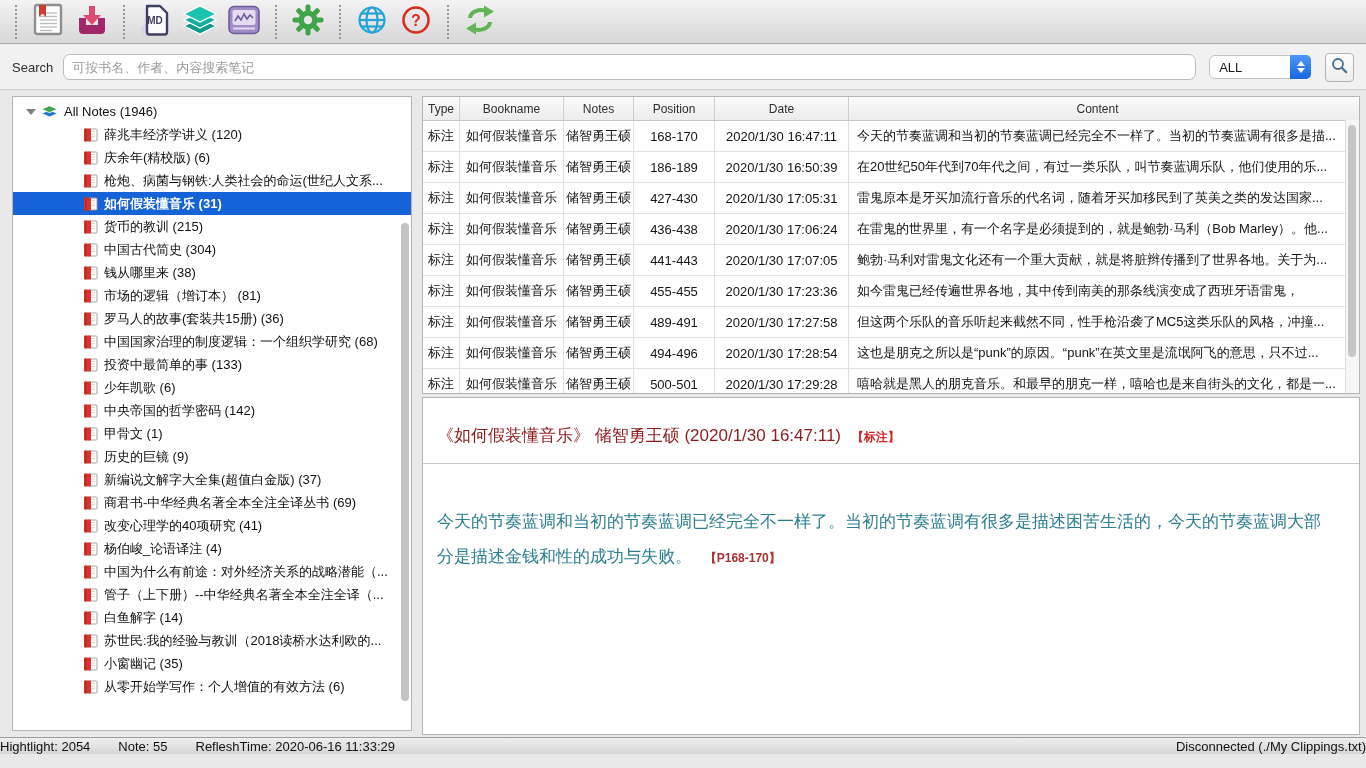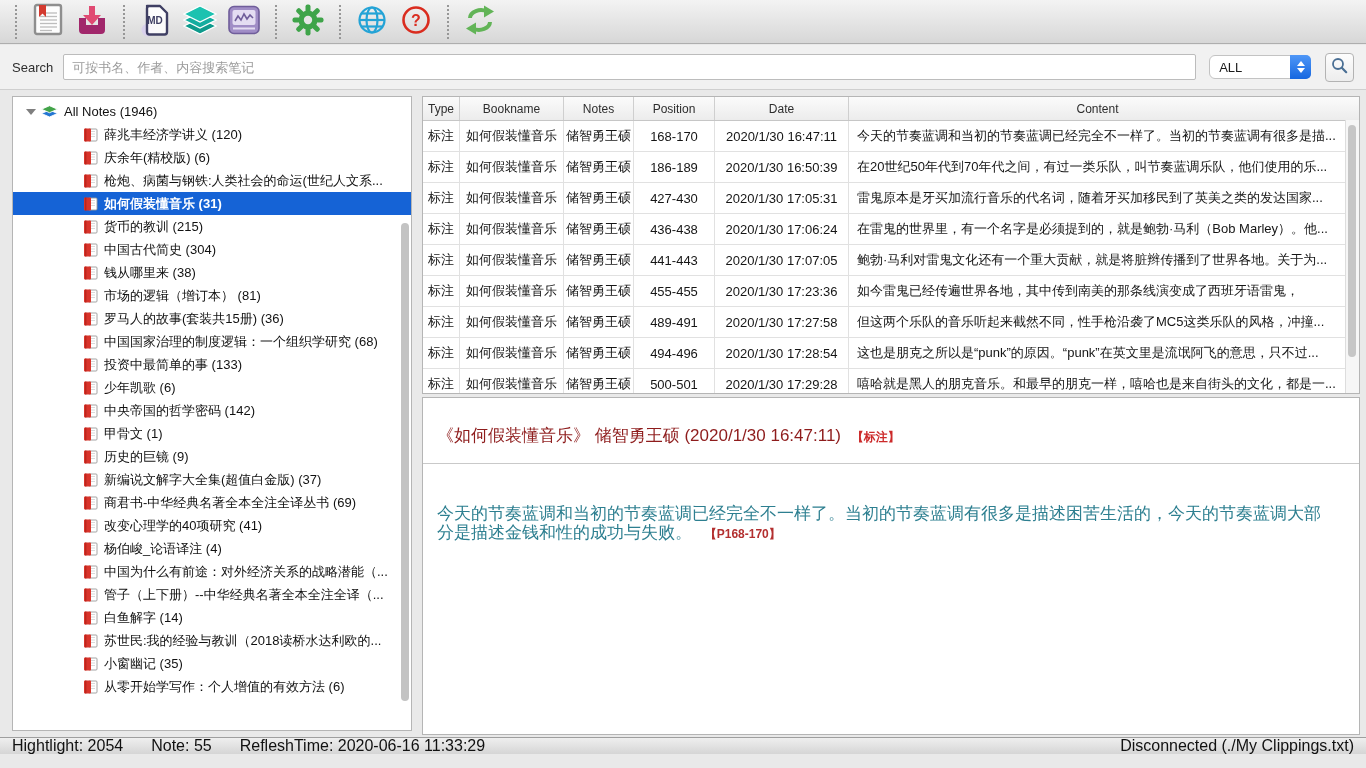--- a/index.html
+++ b/index.html
@@ -9,21 +9,21 @@
   
   .toolbar{position:absolute;left:0;top:0;width:100%;height:44px;box-sizing:border-box;
            background:linear-gradient(#f3f3f3,#d7d7d7);border-bottom:1px solid #aeaeae;
            display:flex;align-items:center;padding-left:6px;}
   .tsep{width:0;height:34px;border-left:2px dotted #979797;margin:0 9px;}
   .tbtn{width:40px;height:40px;display:flex;align-items:center;justify-content:center;margin:0 2px;}
   
   .searchbar{position:absolute;left:0;top:45px;width:100%;height:45px;box-sizing:border-box;
              background:#f1f1f1;border-bottom:1px solid #cfcfcf;display:flex;align-items:center;}
   .searchbar label{margin-left:12px;font-size:13px;color:#2e2e2e;}
-  .search-input{margin-left:10px;width:1115px;height:24px;border:1px solid #bcbcbc;border-radius:2px;
+  .search-input{margin-left:10px;width:1115px;height:24px;border:1px solid #bcbcbc;border-radius:7px;
                 padding:0 8px;font-size:13px;background:#fff;outline:none;
                 font-family:"Liberation Sans","DejaVu Sans",sans-serif;}
   .search-input::placeholder{color:#9b9b9b;}
   .filter-select{margin-left:13px;width:102px;height:24px;background:#fff;border:1px solid #c3c3c3;
                  border-radius:6px;position:relative;display:flex;align-items:center;
                  font-size:13px;color:#1a1a1a;box-sizing:border-box;cursor:default;}
   .filter-select .val{margin-left:9px;}
   .stepper{position:absolute;right:-1px;top:-1px;width:21px;height:24px;border-radius:0 5px 5px 0;
            background:linear-gradient(#4f97f7,#1667e0);display:flex;flex-direction:column;
            align-items:center;justify-content:center;gap:2px;}
@@ -73,26 +73,26 @@
   .c-content{flex:1;min-width:0;}
   .trow .c-content{justify-content:flex-start;padding:0 8px;}
   .tbl-scroll{position:absolute;top:23px;right:0;bottom:0;width:13px;background:#f6f6f6;border-left:1px solid #ddd;}
   .tbl-thumb{position:absolute;top:5px;left:2px;width:8px;height:232px;background:#c6c6c6;border-radius:4px;}
   
   .detailpane{position:absolute;left:422px;top:397px;width:938px;height:338px;background:#fff;
               border:1px solid #b5b5b5;box-sizing:border-box;}
   .d-title{margin:26px 16px 0 14px;font-size:17px;color:#8e1c1c;}
   .d-tag{font-size:12px;color:#cc2a2a;font-weight:bold;margin-left:6px;}
   .d-rule{margin-top:16px;border:none;border-top:1px solid #c9c9c9;}
-  .d-body{margin:40px 36px 0 14px;font-size:17px;line-height:19px;color:#2d7f90;}
+  .d-body{margin:40px 36px 0 14px;font-size:17px;line-height:35px;color:#2d7f90;}
   .d-ref{font-size:12px;color:#b32f2f;font-weight:bold;margin-left:8px;}
   
   .statusbar{position:absolute;left:0;top:737px;width:100%;height:17px;box-sizing:border-box;
              background:linear-gradient(#efefef,#d5d5d5);border-top:1px solid #9f9f9f;
-             display:flex;align-items:center;font-size:16px;color:#111;padding:0 12px;}
+             display:flex;align-items:center;font-size:13px;color:#111;padding:0 0;}
   .statusbar .s-item{margin-right:28px;}
   .statusbar .s-conn{margin-left:auto;}
 </style>
 </head>
 <body>
 
 <div id="app">
 
   <div class="toolbar">
     <span class="tsep"></span>

